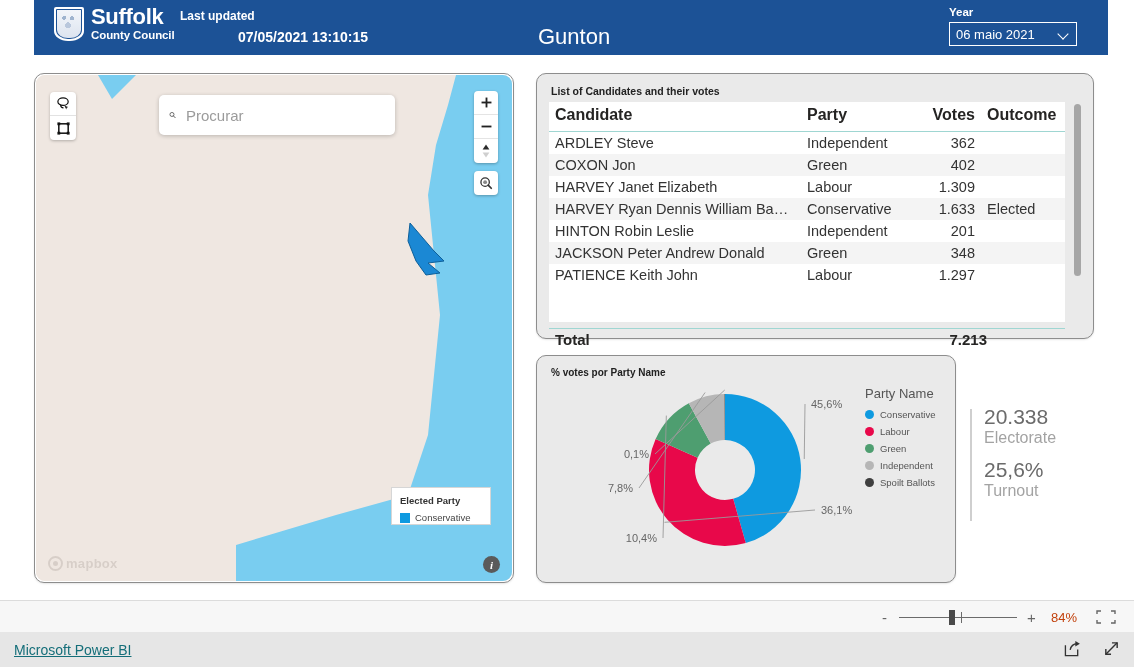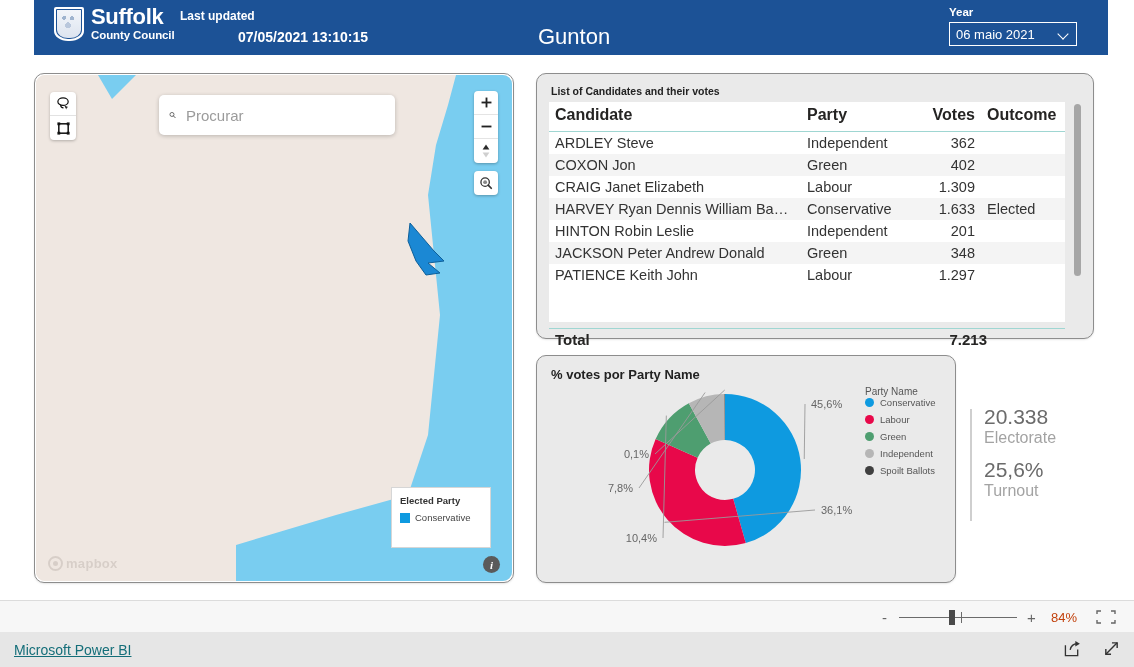--- a/index.html
+++ b/index.html
@@ -229,21 +229,21 @@
     box-shadow: 0 1px 3px rgba(0,0,0,0.28);
     display: flex; align-items: center; justify-content: center;
   }
 
   
   #map-legend {
     position: absolute; left: 355px; top: 412px;
     width: 100px;
     background: #ffffff;
     border: 1px solid #d6d6d6;
-    padding: 7px 8px 24px 8px;
+    padding: 7px 8px 1px 8px;
   }
   #map-legend .ml-title {
     font-size: 9.5px; font-weight: bold; color: #333;
     margin-bottom: 6px;
   }
   #map-legend .ml-item {
     display: flex; align-items: center; gap: 5px;
   }
   #map-legend .ml-swatch {
     width: 10px; height: 10px;
@@ -312,28 +312,28 @@
     background: #a6a6a6; border-radius: 4px;
   }
 
   
   #pie-card {
     left: 502px; top: 300px;
     width: 420px; height: 228px;
   }
   #pie-title {
     position: absolute; left: 14px; top: 11px;
-    font-size: 13px; font-weight: bold; color: #222;
+    font-size: 10px; font-weight: bold; color: #222;
   }
   #pie-svg { position: absolute; left: 60px; top: 18px; }
   #pie-legend {
     position: absolute; left: 328px; top: 30px;
   }
   #pie-legend .pl-title {
-    font-size: 10px; color: #555; margin-bottom: 0;
+    font-size: 13px; color: #555; margin-bottom: 8px;
   }
   #pie-legend .pl-item {
     display: flex; align-items: center; gap: 6px;
     margin-bottom: 6px;
   }
   #pie-legend .pl-dot {
     width: 9px; height: 9px; border-radius: 50%;
   }
   #pie-legend .pl-label { font-size: 9.5px; color: #555; }
 
@@ -542,21 +542,21 @@
                 <td class="col-votes num">362</td>
                 <td class="col-outcome"></td>
               </tr>
               <tr class="alt">
                 <td class="col-cand">COXON Jon</td>
                 <td class="col-party">Green</td>
                 <td class="col-votes num">402</td>
                 <td class="col-outcome"></td>
               </tr>
               <tr>
-                <td class="col-cand">CRAIG Janet Elizabeth</td>
+                <td class="col-cand">HARVEY Janet Elizabeth</td>
                 <td class="col-party">Labour</td>
                 <td class="col-votes num">1.309</td>
                 <td class="col-outcome"></td>
               </tr>
               <tr class="alt">
                 <td class="col-cand">HARVEY Ryan Dennis William Banks</td>
                 <td class="col-party">Conservative</td>
                 <td class="col-votes num">1.633</td>
                 <td class="col-outcome">Elected</td>
               </tr>

